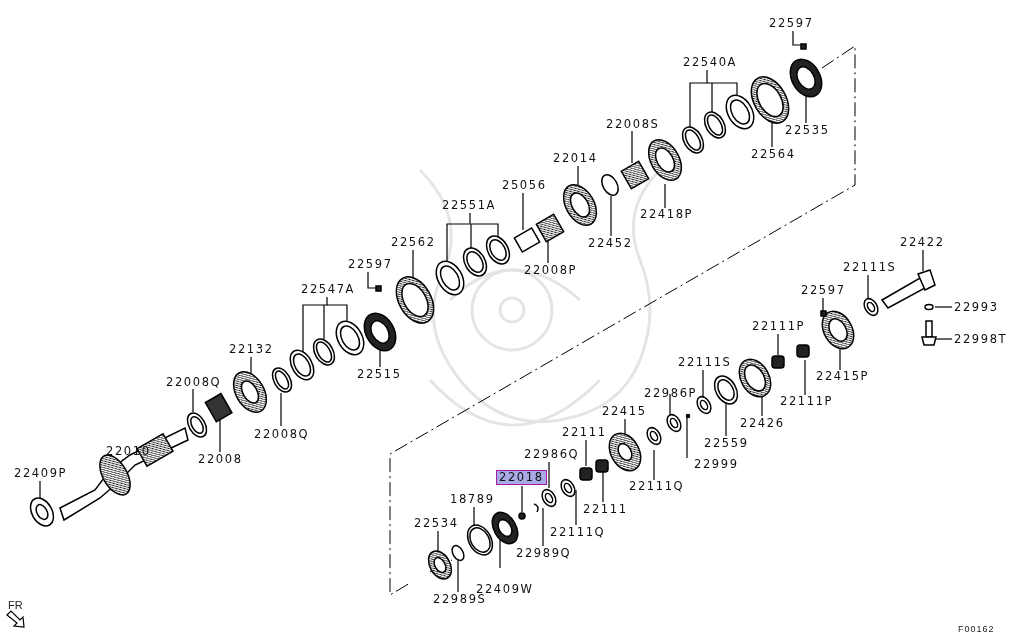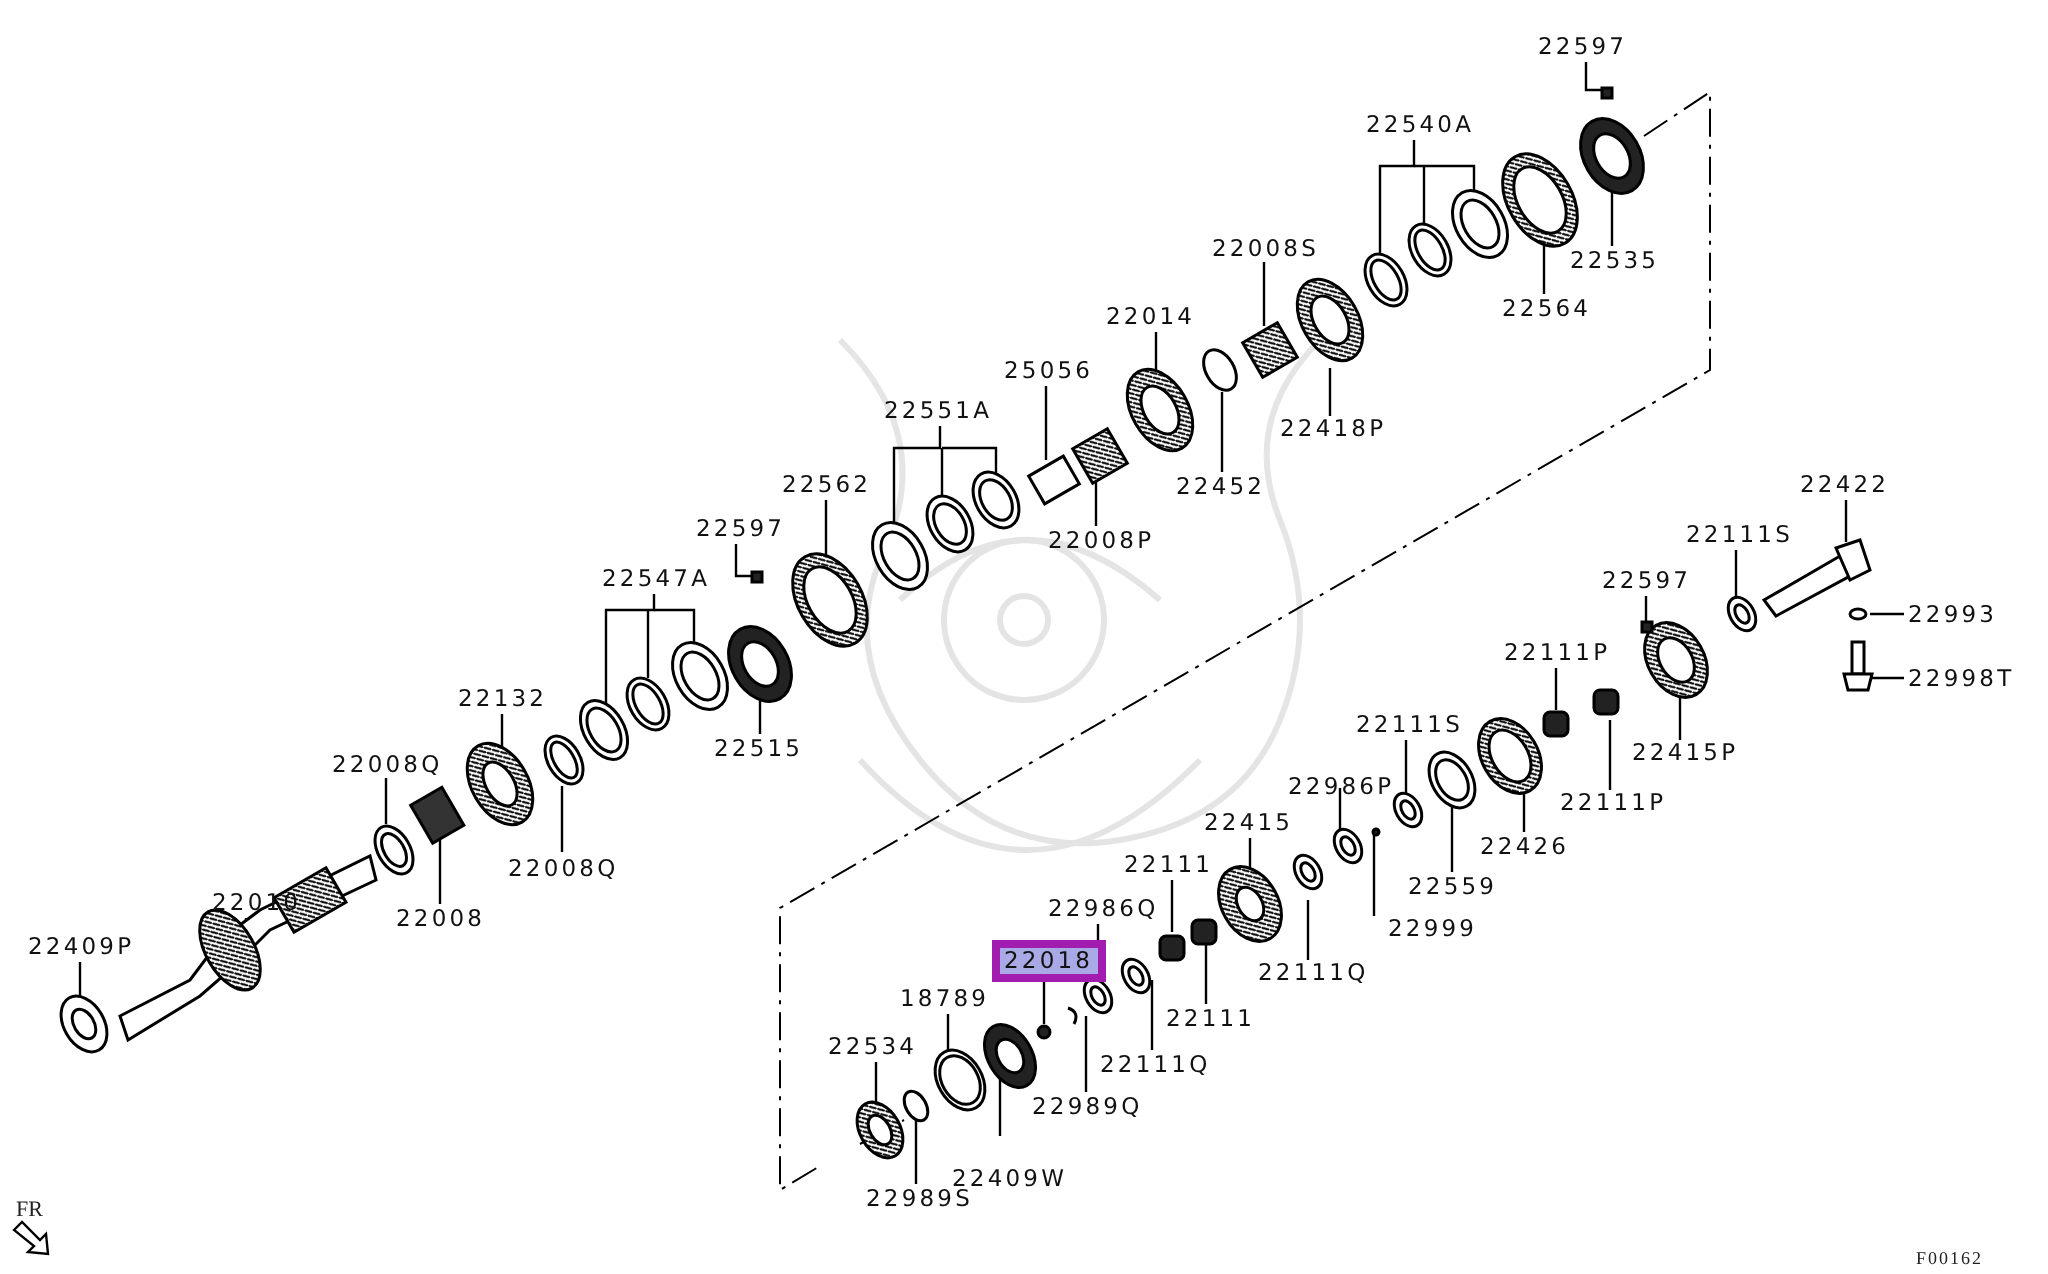--- a/index.html
+++ b/index.html
@@ -1,22 +1,22 @@
 <!DOCTYPE html>
 <html><head>
 <meta charset="utf-8">
 <style>
   html,body{margin:0;padding:0;background:#fff;}
   body{width:1024px;height:637px;overflow:hidden;position:relative;font-family:"Liberation Sans",sans-serif;}
   #stage{position:absolute;left:0;top:0;width:1024px;height:637px;}
   svg{position:absolute;left:0;top:0;}
   .lbl{position:absolute;font-family:"DejaVu Sans",sans-serif;font-size:11.5px;letter-spacing:1.6px;color:#111;white-space:nowrap;line-height:13px;cursor:pointer;}
-  .lbl.hl{background:#a9a9e6;border:4px solid #a21caf;padding:0 2px;}
-  .code{position:absolute;font-family:Liberation Serif, serif;font-size:9px;letter-spacing:1px;color:#222;}
-  .fr{position:absolute;font-family:Liberation Serif, serif;font-size:11px;color:#222;}
+  .lbl.hl{background:#a9a9e6;border:1px solid #a21caf;padding:0 2px;}
+  .code{position:absolute;font-family:Liberation Sans, sans-serif;font-size:9px;letter-spacing:1px;color:#222;}
+  .fr{position:absolute;font-family:Liberation Sans, sans-serif;font-size:11px;color:#222;}
 </style>
 </head>
 <body>
 
 <div id="stage">
 <svg width="1024" height="637" viewBox="0 0 1024 637">
   <defs>
     <pattern id="teeth" width="3" height="3" patternUnits="userSpaceOnUse">
       <rect width="3" height="3" fill="#fff"></rect>
           <line x1="0" y1="0" x2="3" y2="3" stroke="#000" stroke-width="1"></line>

